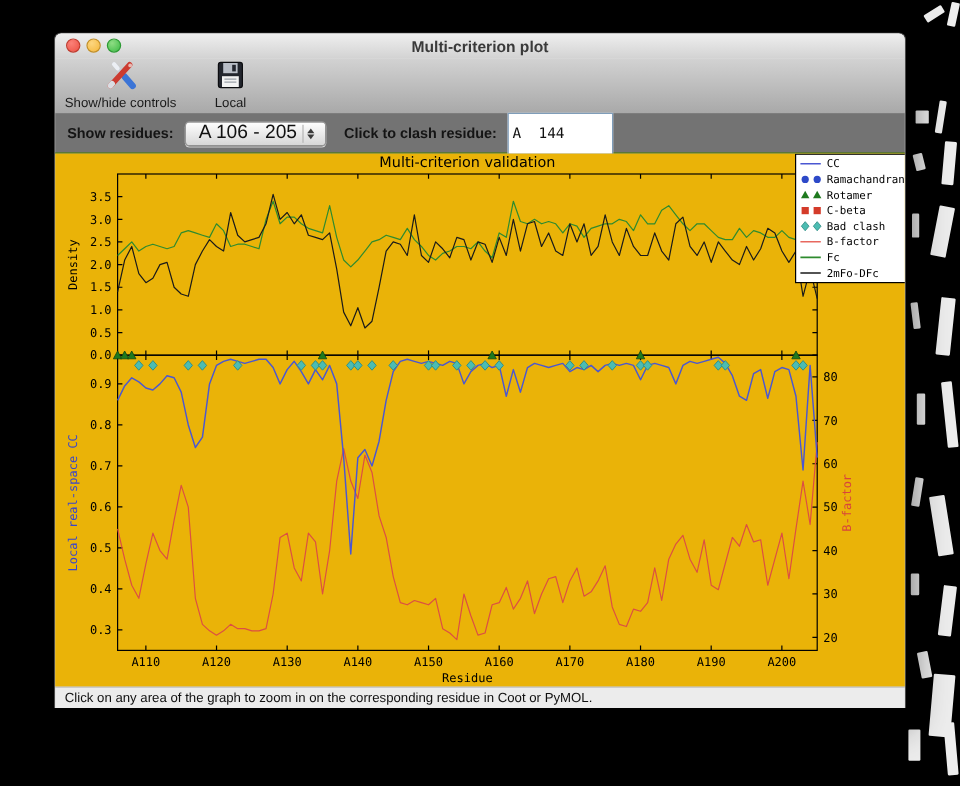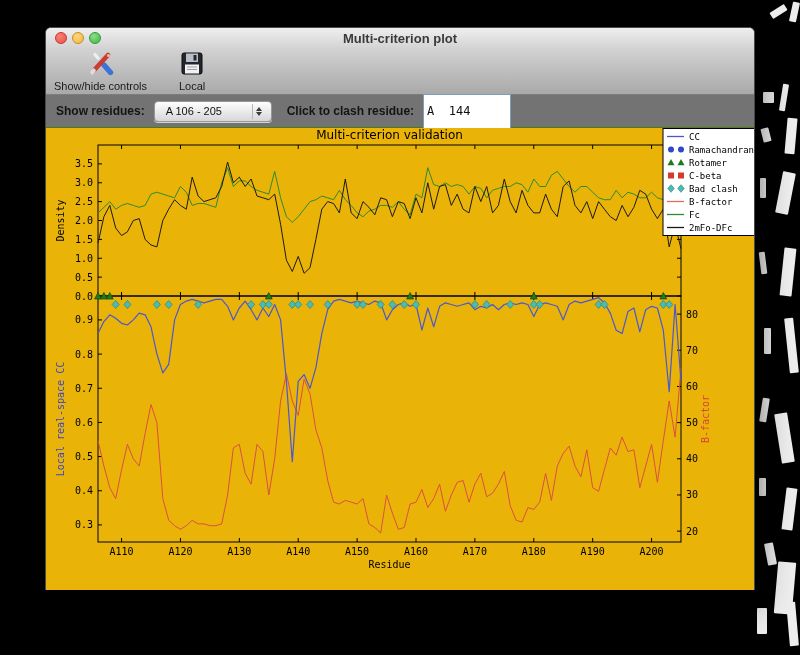--- a/index.html
+++ b/index.html
@@ -38,21 +38,21 @@
   }
   .controls{
     height:32px;flex:0 0 32px;background:#737373;border-bottom:1px solid #4d7c0f;
     display:flex;align-items:center;gap:9px;padding:0 10px;font-size:12px;color:#141414;
   }
   .ctl-label{font-weight:bold;white-space:pre;}
   .select{
     width:118px;height:21px;box-sizing:border-box;border:1px solid #979797;border-radius:4px;
     background:linear-gradient(#fefefe,#d7d7d7);
     display:flex;align-items:center;padding-left:11px;position:relative;
-    font-size:11px;color:#111;box-shadow:0 1px 0 rgba(255,255,255,.7);
+    font-size:16px;color:#111;box-shadow:0 1px 0 rgba(255,255,255,.7);
   }
   .stepper{
     position:absolute;right:5px;top:2px;bottom:2px;width:13px;
     border-left:1px solid #b5b5b5;display:flex;flex-direction:column;
     align-items:center;justify-content:center;gap:1px;
   }
   .arrow-up{width:0;height:0;border-left:3.5px solid transparent;border-right:3.5px solid transparent;border-bottom:4.5px solid #3c3c3c;}
   .arrow-down{width:0;height:0;border-left:3.5px solid transparent;border-right:3.5px solid transparent;border-top:4.5px solid #3c3c3c;}
   .zoom-input{
     width:88px;height:35px;box-sizing:border-box;border:1px solid #7f9db9;
@@ -311,14 +311,17 @@
         <text x="643" y="63.5" fill="#000" font-family="&quot;DejaVu Sans Mono&quot;,monospace" font-size="9" text-anchor="start">Bad clash</text>
         <line x1="621" y1="73.5" x2="638" y2="73.5" stroke="#e8685f" stroke-width="1.3"></line>
         <text x="643" y="76.5" fill="#000" font-family="&quot;DejaVu Sans Mono&quot;,monospace" font-size="9" text-anchor="start">B-factor</text>
         <line x1="621" y1="86.5" x2="638" y2="86.5" stroke="#2e8b2e" stroke-width="1.3"></line>
         <text x="643" y="89.5" fill="#000" font-family="&quot;DejaVu Sans Mono&quot;,monospace" font-size="9" text-anchor="start">Fc</text>
         <line x1="621" y1="99.5" x2="638" y2="99.5" stroke="#1a1a1a" stroke-width="1.3"></line>
         <text x="643" y="102.5" fill="#000" font-family="&quot;DejaVu Sans Mono&quot;,monospace" font-size="9" text-anchor="start">2mFo-DFc</text>
       </svg>
   </div>
 
+  <div class="statusbar">
+    <span>Click on any area of the graph to zoom in on the corresponding residue in Coot or PyMOL.</span>
+  </div>
 
 </div>
 
 </body></html>

